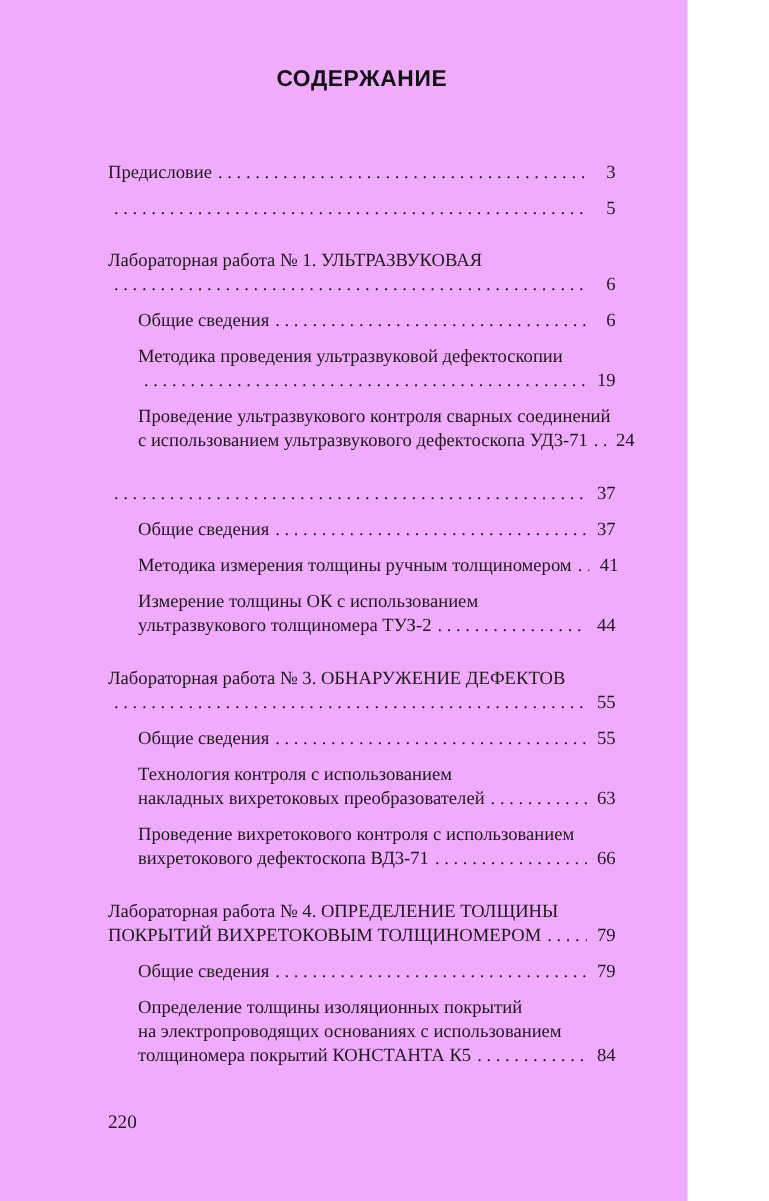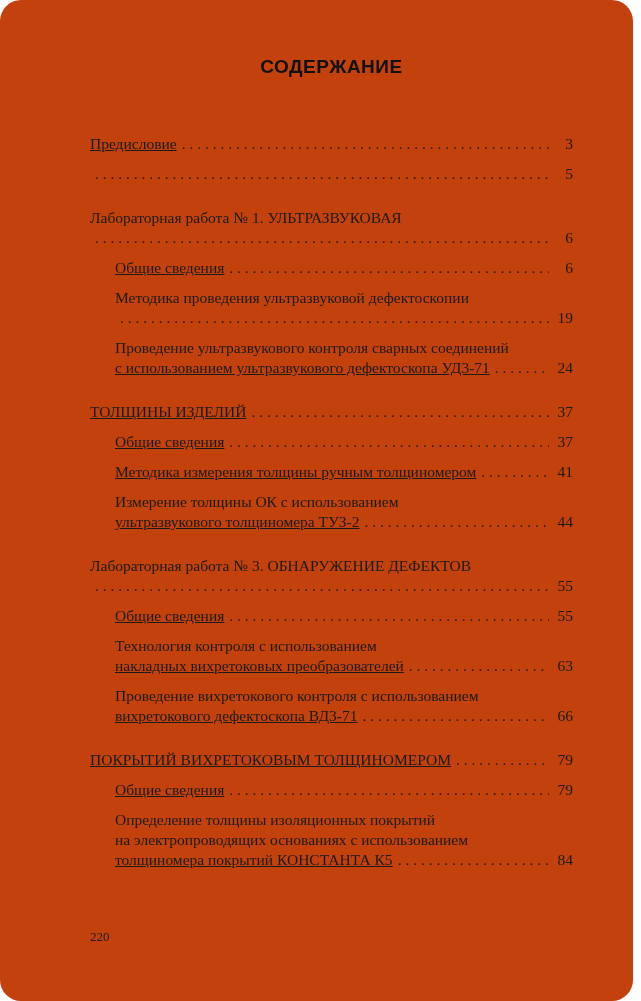--- a/index.html
+++ b/index.html
@@ -2,28 +2,27 @@
 <html><head>
 <meta charset="utf-8">
 <style>
   html, body {
     margin: 0;
     padding: 0;
     background: #ffffff;
   }
   .page {
     position: relative;
-    width: 633px;
+    width: 573px;
     height: 1001px;
-    background: #c2410c;
+    background: #f0abfc;
     font-family: "Liberation Serif", serif;
     font-size: 15.5px;
     color: #1b1b1b;
     overflow: hidden;
-    border-radius: 21px;
   }
   .content {
     padding: 56px 60px 0 90px;
   }
   .title {
     font-family: "Liberation Sans", sans-serif;
     font-weight: 700;
     font-size: 19px;
     letter-spacing: 0.5px;
     text-align: center;
@@ -41,41 +40,40 @@
   .entry.chapter {
     margin-top: 24px;
   }
   .line { }
   .lastline {
     display: flex;
     align-items: baseline;
   }
   .text {
     white-space: nowrap;
-    text-decoration: underline;
   }
   .leader {
     flex: 1 1 auto;
     overflow: hidden;
     white-space: nowrap;
     margin-left: 5px;
     min-width: 10px;
     color: #1b1b1b;
   }
   .pagenum {
     margin-left: 4px;
     min-width: 20px;
     text-align: right;
     white-space: nowrap;
   }
   .footer {
     position: absolute;
     left: 90px;
     bottom: 56px;
-    font-size: 13px;
+    font-size: 16px;
     color: #1b1b1b;
   }
 </style>
 </head>
 <body>
 
 <div class="page">
   <div class="content">
     <h1 class="title">СОДЕРЖАНИЕ</h1>
     <div class="toc">
@@ -131,21 +129,20 @@
           </div>
     <div class="lastline">
       <span class="text">с использованием ультразвукового дефектоскопа УД3-71</span>
       <span class="leader" aria-hidden="true">. . . . . . . . . . . . . . . . . . . . . . . . . . . . . . . . . . . . . . . . . . . . . . . . . . . . . . . . . . . . . . . . . . . . . . . . . . . . . . . . . . . . . . . . . . . . . . . . . . . . . . . . . . . . . . . . . . . . . . . . . . . . . . . . . . . . . . . . . . . . . . . . . . . . . . </span>
       <span class="pagenum">24</span>
     </div>
   </div>
 
   <div class="entry chapter">
     <div class="lastline">
-      <span class="text">ТОЛЩИНЫ ИЗДЕЛИЙ</span>
       <span class="leader" aria-hidden="true">. . . . . . . . . . . . . . . . . . . . . . . . . . . . . . . . . . . . . . . . . . . . . . . . . . . . . . . . . . . . . . . . . . . . . . . . . . . . . . . . . . . . . . . . . . . . . . . . . . . . . . . . . . . . . . . . . . . . . . . . . . . . . . . . . . . . . . . . . . . . . . . . . . . . . . </span>
       <span class="pagenum">37</span>
     </div>
   </div>
 
   <div class="entry sub">
     <div class="prelines"></div>
     <div class="lastline">
       <span class="text">Общие сведения</span>
       <span class="leader" aria-hidden="true">. . . . . . . . . . . . . . . . . . . . . . . . . . . . . . . . . . . . . . . . . . . . . . . . . . . . . . . . . . . . . . . . . . . . . . . . . . . . . . . . . . . . . . . . . . . . . . . . . . . . . . . . . . . . . . . . . . . . . . . . . . . . . . . . . . . . . . . . . . . . . . . . . . . . . . </span>
@@ -208,20 +205,23 @@
             <div class="line">Проведение вихретокового контроля с использованием</div>
           </div>
     <div class="lastline">
       <span class="text">вихретокового дефектоскопа ВД3-71</span>
       <span class="leader" aria-hidden="true">. . . . . . . . . . . . . . . . . . . . . . . . . . . . . . . . . . . . . . . . . . . . . . . . . . . . . . . . . . . . . . . . . . . . . . . . . . . . . . . . . . . . . . . . . . . . . . . . . . . . . . . . . . . . . . . . . . . . . . . . . . . . . . . . . . . . . . . . . . . . . . . . . . . . . . </span>
       <span class="pagenum">66</span>
     </div>
   </div>
 
   <div class="entry chapter">
+    <div class="prelines">
+            <div class="line">Лабораторная работа № 4. ОПРЕДЕЛЕНИЕ ТОЛЩИНЫ</div>
+          </div>
     <div class="lastline">
       <span class="text">ПОКРЫТИЙ ВИХРЕТОКОВЫМ ТОЛЩИНОМЕРОМ</span>
       <span class="leader" aria-hidden="true">. . . . . . . . . . . . . . . . . . . . . . . . . . . . . . . . . . . . . . . . . . . . . . . . . . . . . . . . . . . . . . . . . . . . . . . . . . . . . . . . . . . . . . . . . . . . . . . . . . . . . . . . . . . . . . . . . . . . . . . . . . . . . . . . . . . . . . . . . . . . . . . . . . . . . . </span>
       <span class="pagenum">79</span>
     </div>
   </div>
 
   <div class="entry sub">
     <div class="prelines"></div>
     <div class="lastline">

